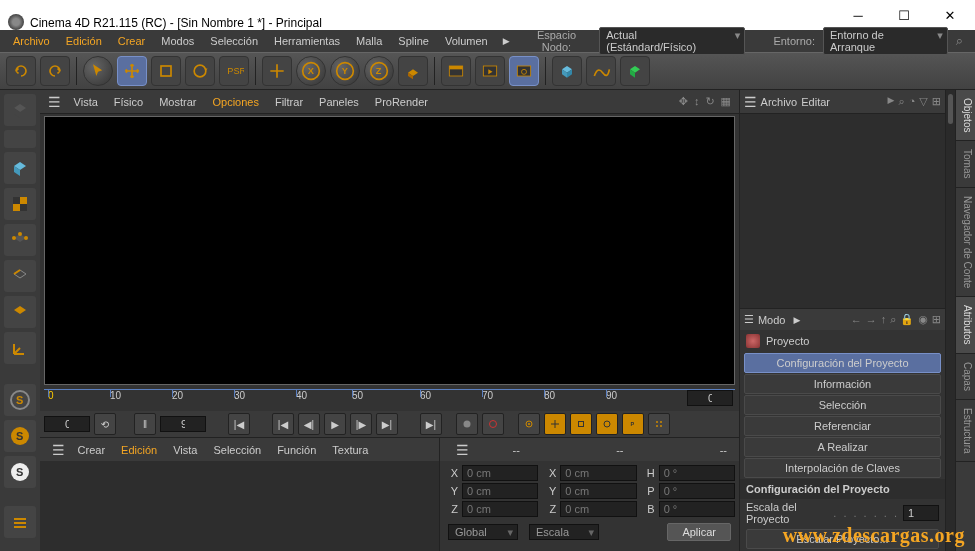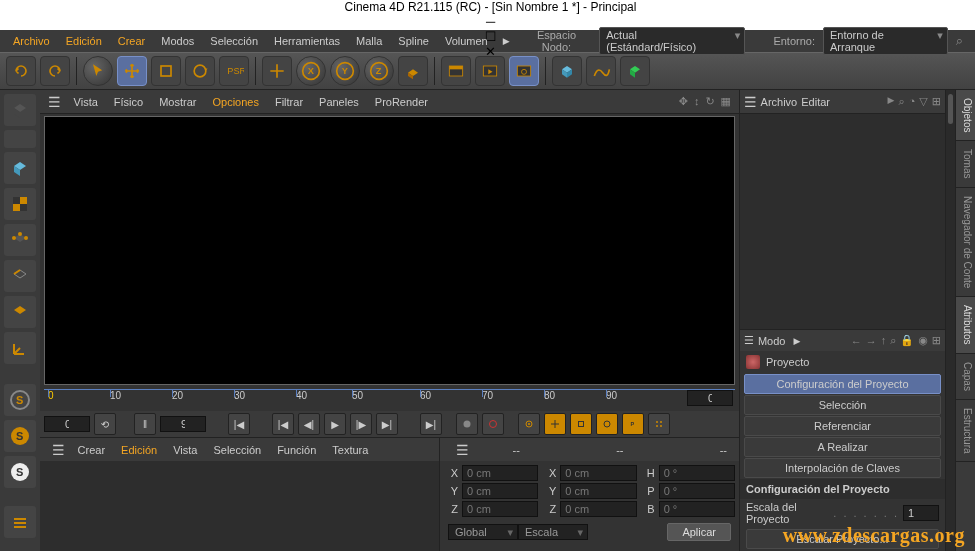--- a/index.html
+++ b/index.html
@@ -1,17 +1,17 @@
 <!DOCTYPE html>
 <html><head>
 <meta charset="utf-8">
 <style>
 * { margin:0; padding:0; box-sizing:border-box; font-family:"Segoe UI",Arial,sans-serif; font-size:11px; user-select:none; }
 body { background:#333; width:975px; height:551px; overflow:hidden; }
-.titlebar { height:30px; background:#fff; display:flex; align-items:center; padding:0 2px 0 8px; color:#000;flex-direction:column; }
+.titlebar { height:30px; background:#fff; display:flex; align-items:flex-end; padding:0 2px 0 8px; color:#000; }
 .titlebar .ico { width:16px; height:16px; background:radial-gradient(circle,#888 30%,#444 70%); border-radius:50%; margin-right:6px; }
 .titlebar .title { flex:1; font-size:12px; }
 .titlebar .winbtn { width:46px; height:30px; display:flex; align-items:center; justify-content:center; font-size:13px; }
 .menubar { height:22px; background:#3a3a3a; display:flex; align-items:center; padding:0 6px; gap:2px; color:#ccc; }
 .menubar .mi { padding:0 7px; line-height:22px; cursor:pointer; }
 .menubar .mi.hl { color:#f5a623; }
 .menubar .sp { flex:1; }
 .menubar .lbl { color:#aaa; padding:0 6px;text-align:center; }
 .menubar .combo { background:#2a2a2a; border:1px solid #555; border-radius:2px; padding:1px 18px 1px 6px; color:#ccc; position:relative; min-width:120px; }
 .menubar .combo::after { content:"▾"; position:absolute; right:4px; top:1px; color:#888; }
@@ -41,21 +41,21 @@
 .play-row { height:26px; display:flex; align-items:center; gap:4px; padding:2px 4px; background:#3a3a3a; }
 .pbtn { width:22px; height:22px; background:#444; border:1px solid #222; border-radius:2px; display:flex; align-items:center; justify-content:center; color:#ccc; font-size:10px; }
 .pbtn svg { width:12px; height:12px; }
 .lower-tabs { height:24px; background:#3a3a3a; display:flex; align-items:center; gap:2px; padding:0 8px; color:#ccc; border-top:1px solid #222; }
 .lower-tabs .ham { font-size:14px; padding:0 4px; }
 .lower-tabs .ti { padding:0 7px; }
 .lower-tabs .ti.hl { color:#f5a623; }
 .crow { display:flex; align-items:center; gap:4px; margin-bottom:2px; }
 .crow .clbl { width:14px; color:#ccc; text-align:right; }
 .crow .cfield { flex:1; background:#222; border:1px solid #111; color:#777; padding:1px 4px; position:relative; }
-.global-row { display:flex; gap:0; padding:4px; align-items:center; }
+.global-row { display:flex; gap:11px; padding:4px; align-items:center; }
 .csel { background:#222; border:1px solid #111; color:#999; padding:1px 18px 1px 6px; position:relative; min-width:70px; }
 .csel::after { content:"▾"; position:absolute; right:4px; color:#666; }
 .apply-btn { background:#555; border:1px solid #666; color:#ddd; padding:2px 14px; border-radius:2px; }
 .right-panel { width:236px; background:#333; display:flex; border-left:1px solid #222; }
 .rmain { flex:1; display:flex; flex-direction:column; }
 .rhdr { height:24px; background:#3a3a3a; display:flex; align-items:center; padding:0 4px; gap:4px; color:#ccc; border-bottom:1px solid #222; }
 .rhdr .ham { font-size:14px; }
 .rhdr .icons { margin-left:auto; display:flex; gap:4px; color:#888; font-size:11px; }
 .rhdr .icons .tri { font-size:9px; }
 .obj-area { flex:1; background:#2d2d2d; min-height:180px; }
@@ -482,20 +482,21 @@
           <span>◉</span>
           <span>⊞</span>
         </div>
       </div>
       <div class="proj-row">
         <div class="picon"></div>
         <span>Proyecto</span>
       </div>
       <div class="attr-tabs">
         <div class="attr-tab active">Configuración del Proyecto</div>
+        <div class="attr-tab">Información</div>
         <div class="attr-tab">Selección</div>
         <div class="attr-tab">Referenciar</div>
         <div class="attr-tab">A Realizar</div>
         <div class="attr-tab">Interpolación de Claves</div>
       </div>
       <div class="attr-sec-title">Configuración del Proyecto</div>
       <div class="attr-field-row">
         <span class="flbl">Escala del Proyecto</span>
         <span class="fdots">. . . . . . .</span>
         <input class="fval" value="1" style="">

